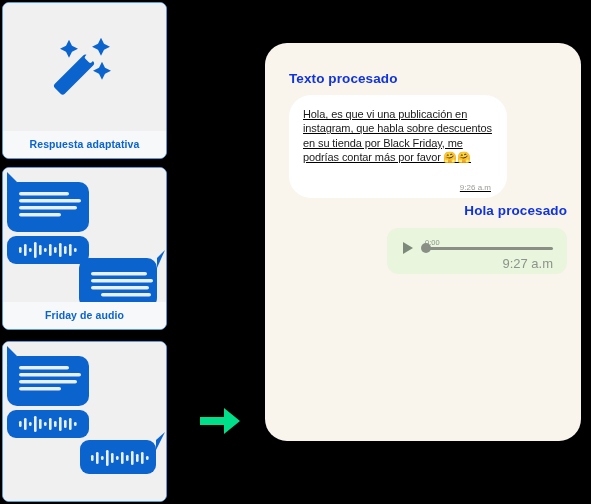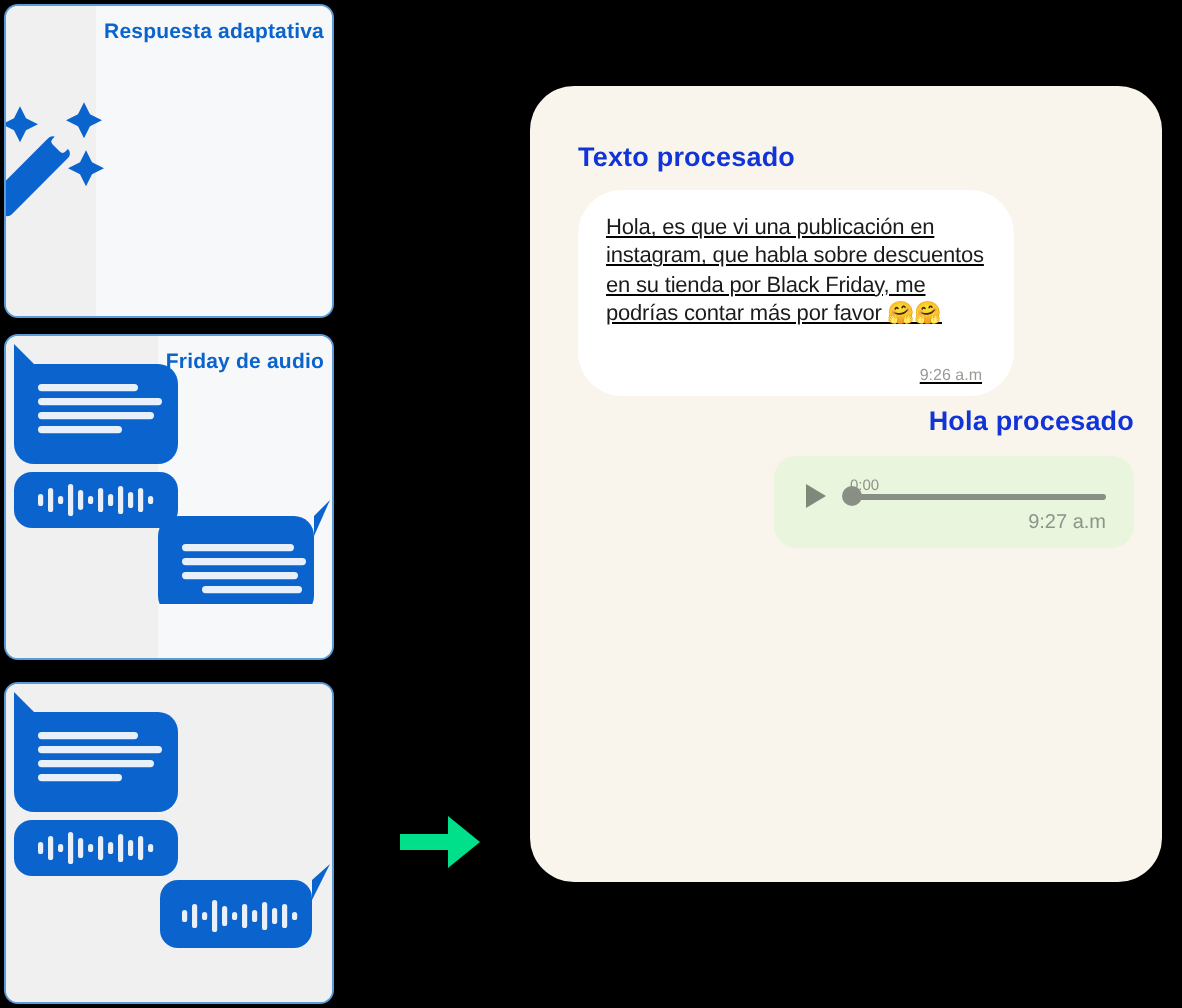--- a/index.html
+++ b/index.html
@@ -19,21 +19,21 @@
   .card {
     position: absolute;
     left: 2px;
     width: 165px;
     background: #ffffff;
     border: 1.5px solid #5a9bd8;
     border-radius: 7px;
     box-sizing: border-box;
     overflow: hidden;
     display: flex;
-    flex-direction: row;
+    flex-direction: column;
   }
   .card-1 { top: 2px;   height: 157px; }
   .card-2 { top: 167px; height: 163px; }
   .card-3 { top: 341px; height: 161px; }
 
   .card-canvas {
     flex: 1 1 auto;
     background: #f0f0f0;
     position: relative;
   }
@@ -150,21 +150,21 @@
     position: absolute;
     left: 38px;
     top: 10px;
     font-size: 7.5px;
     color: #8d938a;
   }
   .a-time-r {
     position: absolute;
     right: 14px;
     top: 28px;
-    font-size: 10px;
+    font-size: 13px;
     color: #8d938a;
   }
 </style>
 </head>
 <body>
 
 <div class="card card-1">
   <div class="card-canvas">
     <div class="wand-wrap">
       <svg width="72" height="64" viewBox="0 0 72 64">

